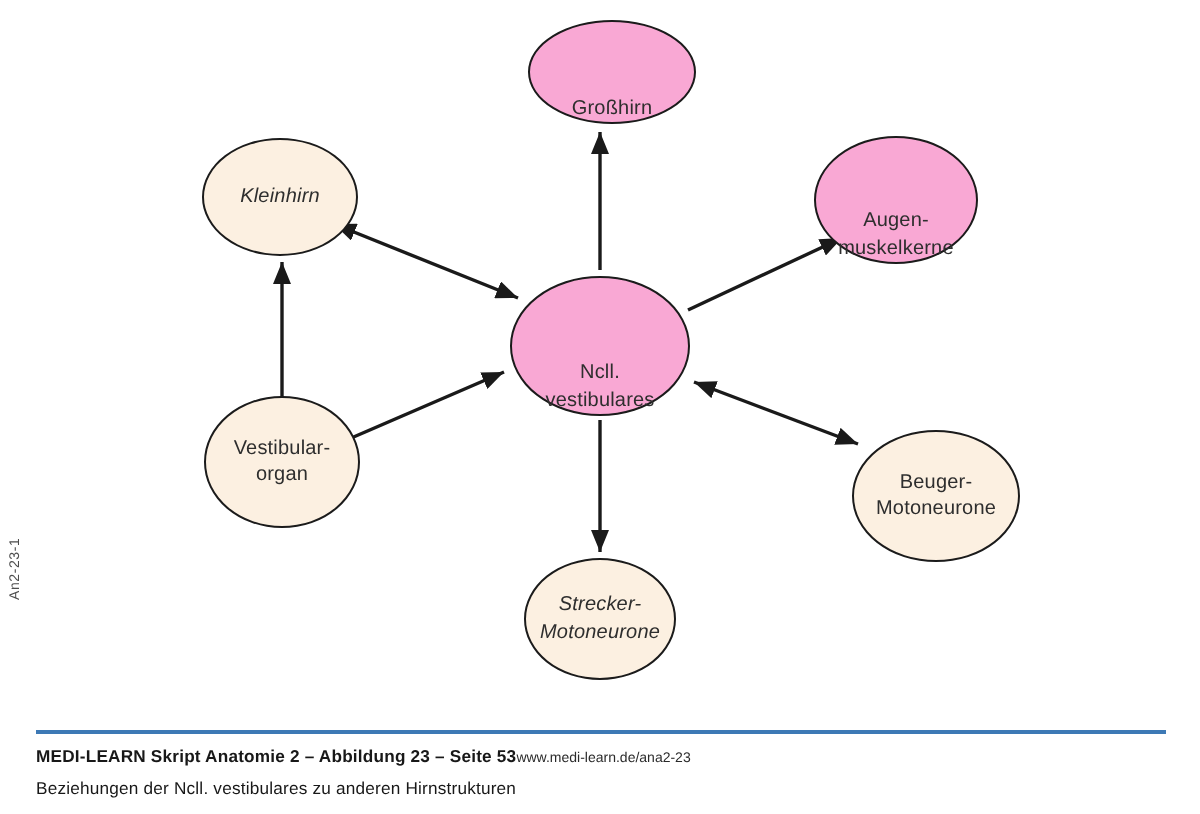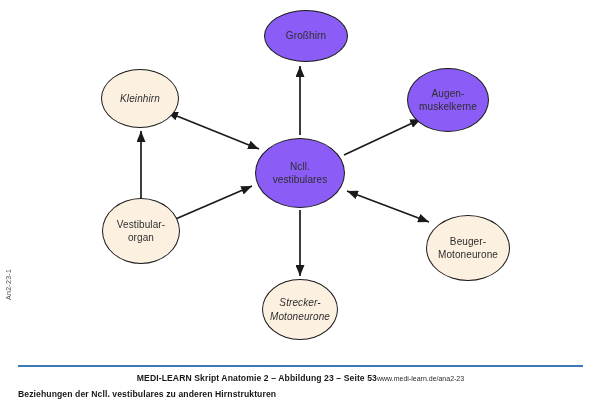--- a/index.html
+++ b/index.html
@@ -13,21 +13,21 @@
   
   .arrows { position:absolute; left:0; top:0; width:600px; height:365px; }
 
   
   .node {
     position:absolute; box-sizing:border-box;
     border:1.6px solid #1b1b1b; border-radius:50%;
     display:flex; align-items:center; justify-content:center;
     text-align:center;
   }
-  .node--dark  { background:#8b5cf6; }
+  .node--dark  { background:#f9a8d4;align-items:flex-end; }
   .node--light { background:#fcf0e1; }
   .node-label {
     font-size:10px; line-height:13.5px; color:#2e2e2e;
     white-space:pre-line; letter-spacing:0.1px;
   }
   .n-grosshirn  { left:264px; top:10px;  width:84px; height:52px; }
   .n-kleinhirn  { left:101px; top:69px;  width:78px; height:59px;font-style:italic; }
   .n-augen      { left:407px; top:68px;  width:82px; height:64px; }
   .n-ncll       { left:255px; top:138px; width:90px; height:70px; }
   .n-vestibular { left:102px; top:198px; width:78px; height:66px; }
@@ -38,24 +38,24 @@
   .side-label {
     position:absolute; left:2px; top:252px; width:12px; height:64px;
     display:flex; align-items:center; justify-content:center;
     writing-mode:vertical-rl; transform:rotate(180deg);
     font-size:7px; color:#4d4d4d; letter-spacing:0.3px;
   }
 
   
   .footer { position:absolute; left:18px; right:17px; top:365px; }
   .footer-rule { height:2.2px; background:#3d79b5; }
-  .footer-row { display:flex; justify-content:center; align-items:baseline; margin-top:6px; }
+  .footer-row { display:flex; justify-content:flex-start; align-items:baseline; margin-top:6px; }
   .footer-title { font-weight:bold; font-size:8.6px; color:#181818; letter-spacing:0.1px; }
   .footer-url { font-size:7px; color:#2a2a2a; }
-  .footer-subtitle { font-weight:bold; font-size:8.6px; color:#181818; margin-top:6px; letter-spacing:0.1px; }
+  .footer-subtitle { font-weight:normal; font-size:8.6px; color:#181818; margin-top:6px; letter-spacing:0.1px; }
 </style>
 </head>
 <body>
 
 <div class="stage">
 
   <svg class="arrows" viewBox="0 0 600 365" width="600" height="365" xmlns="http://www.w3.org/2000/svg">
     <defs>
       <marker id="ah-end" markerUnits="userSpaceOnUse" markerWidth="11" markerHeight="9" refX="11" refY="4.5" orient="auto">
         <path d="M0,0 L11,4.5 L0,9 Z" fill="#1a1a1a"></path>

